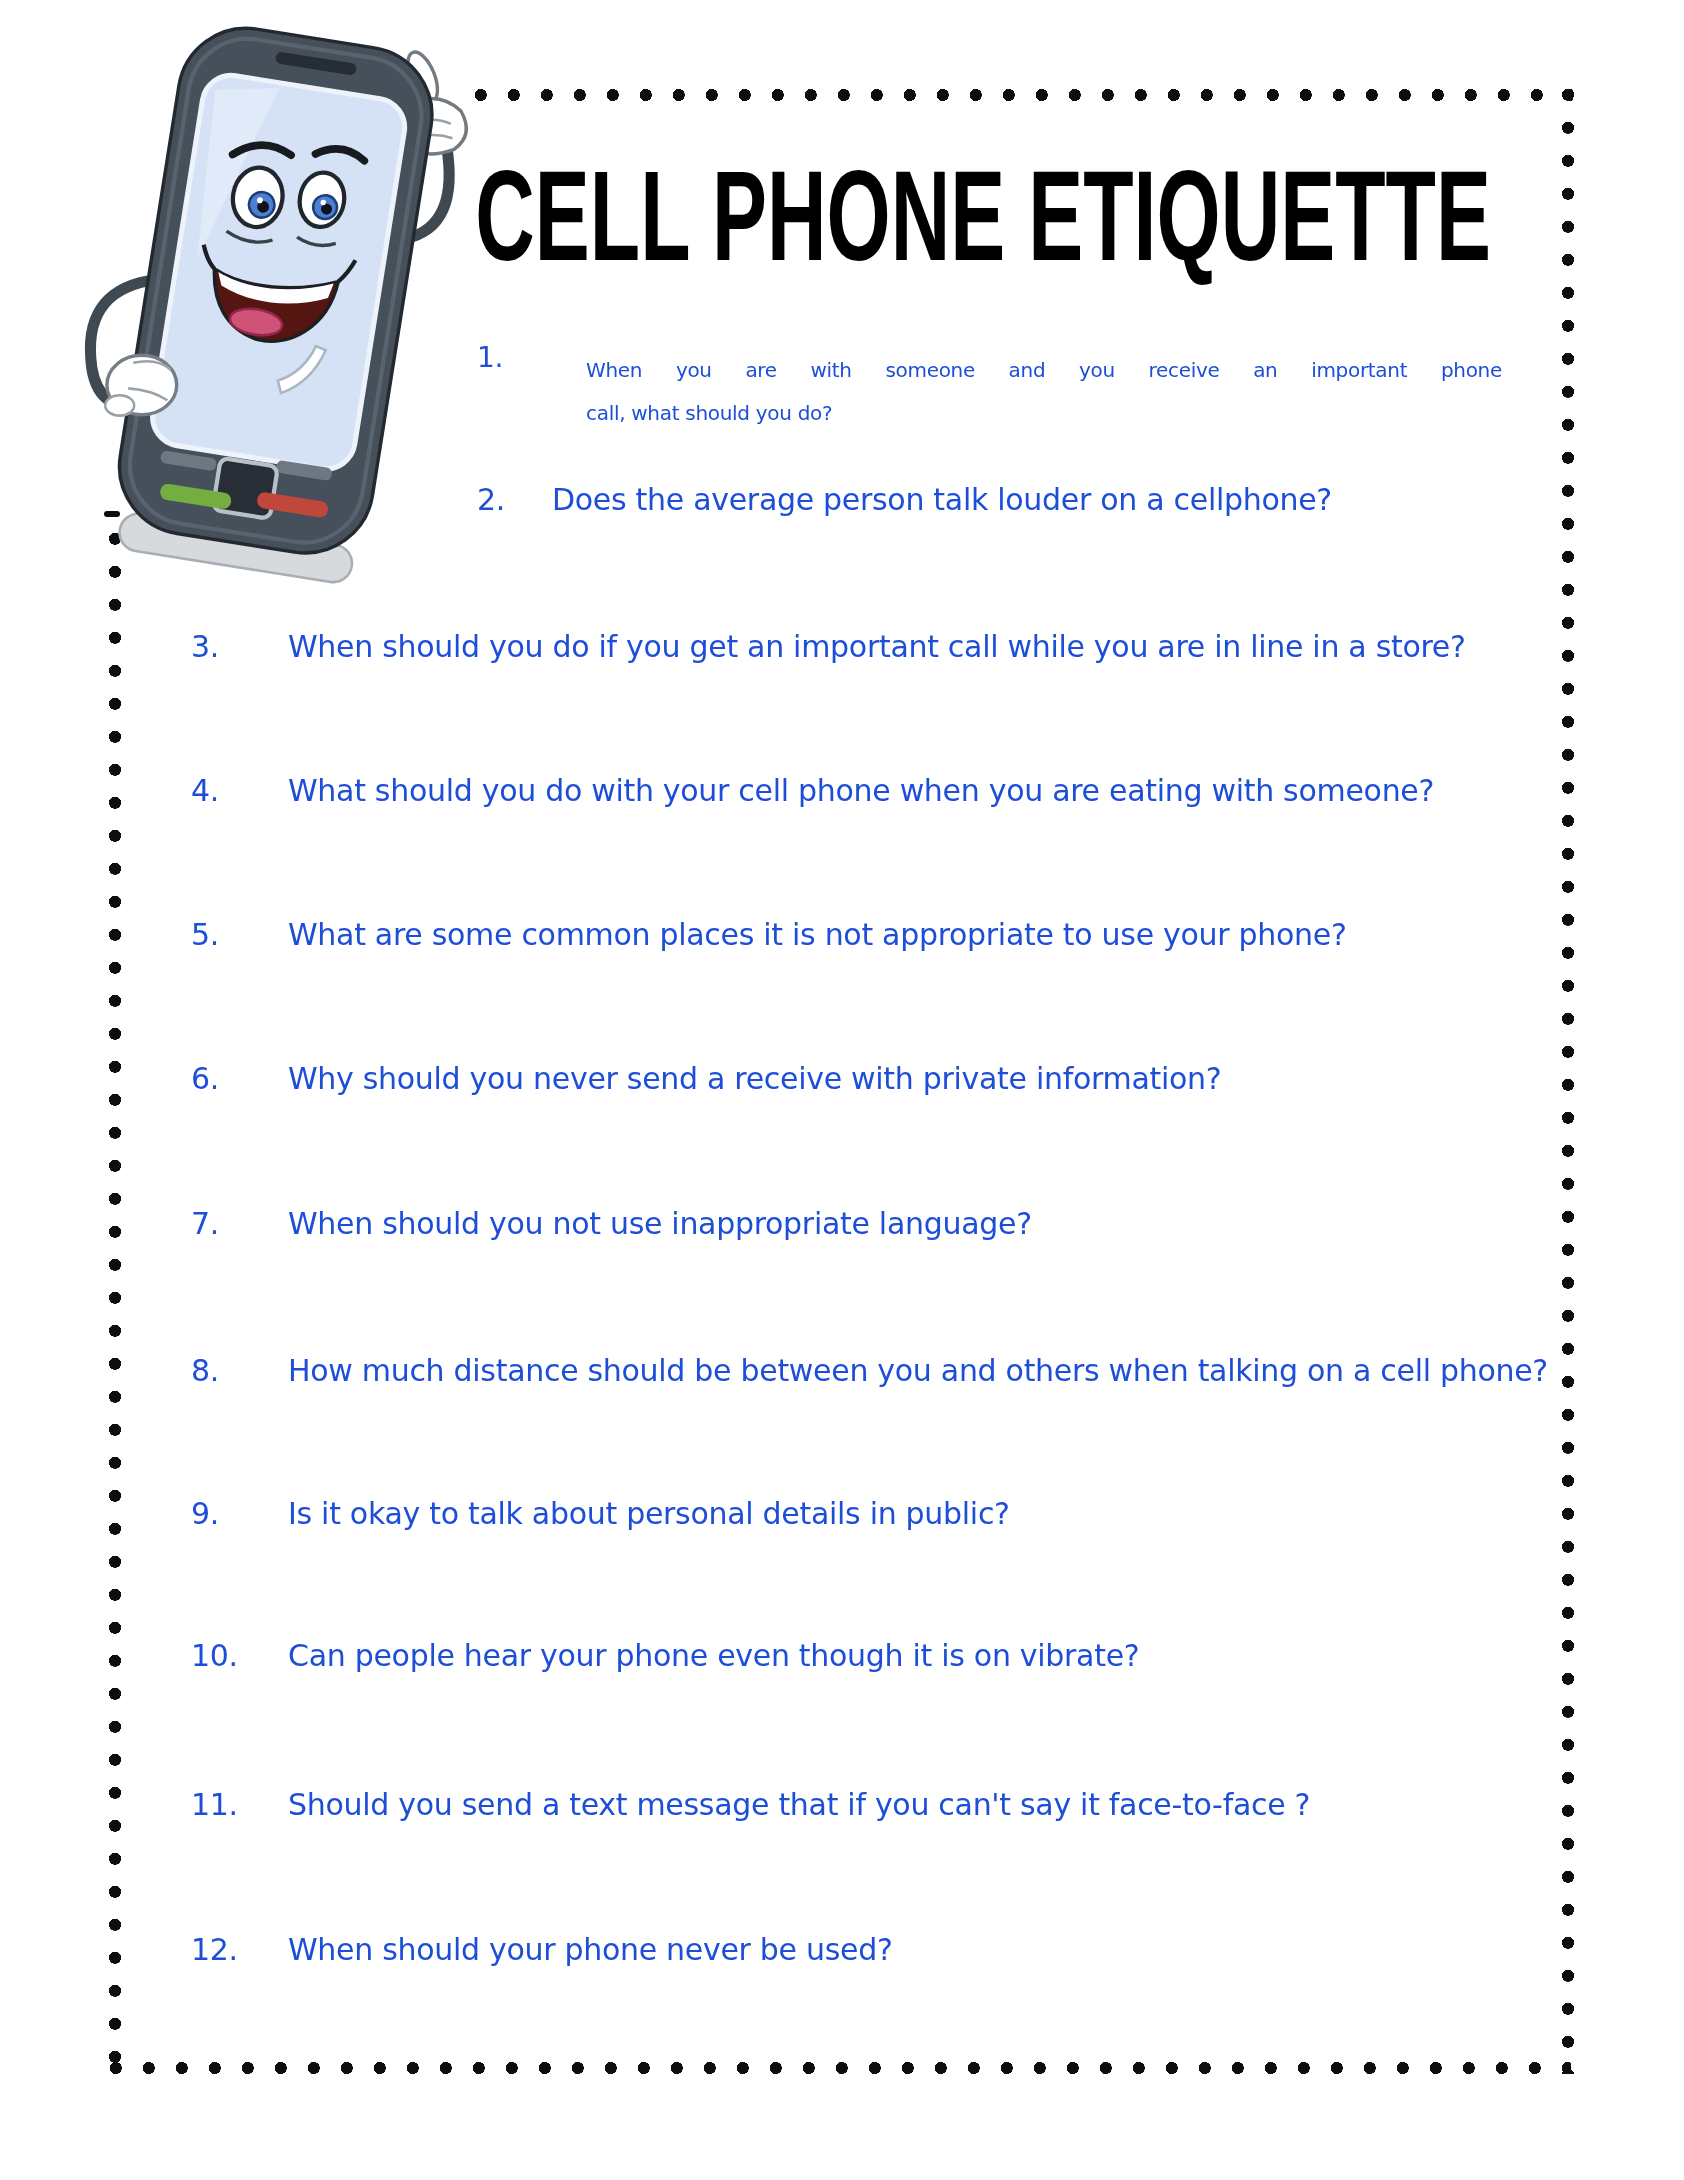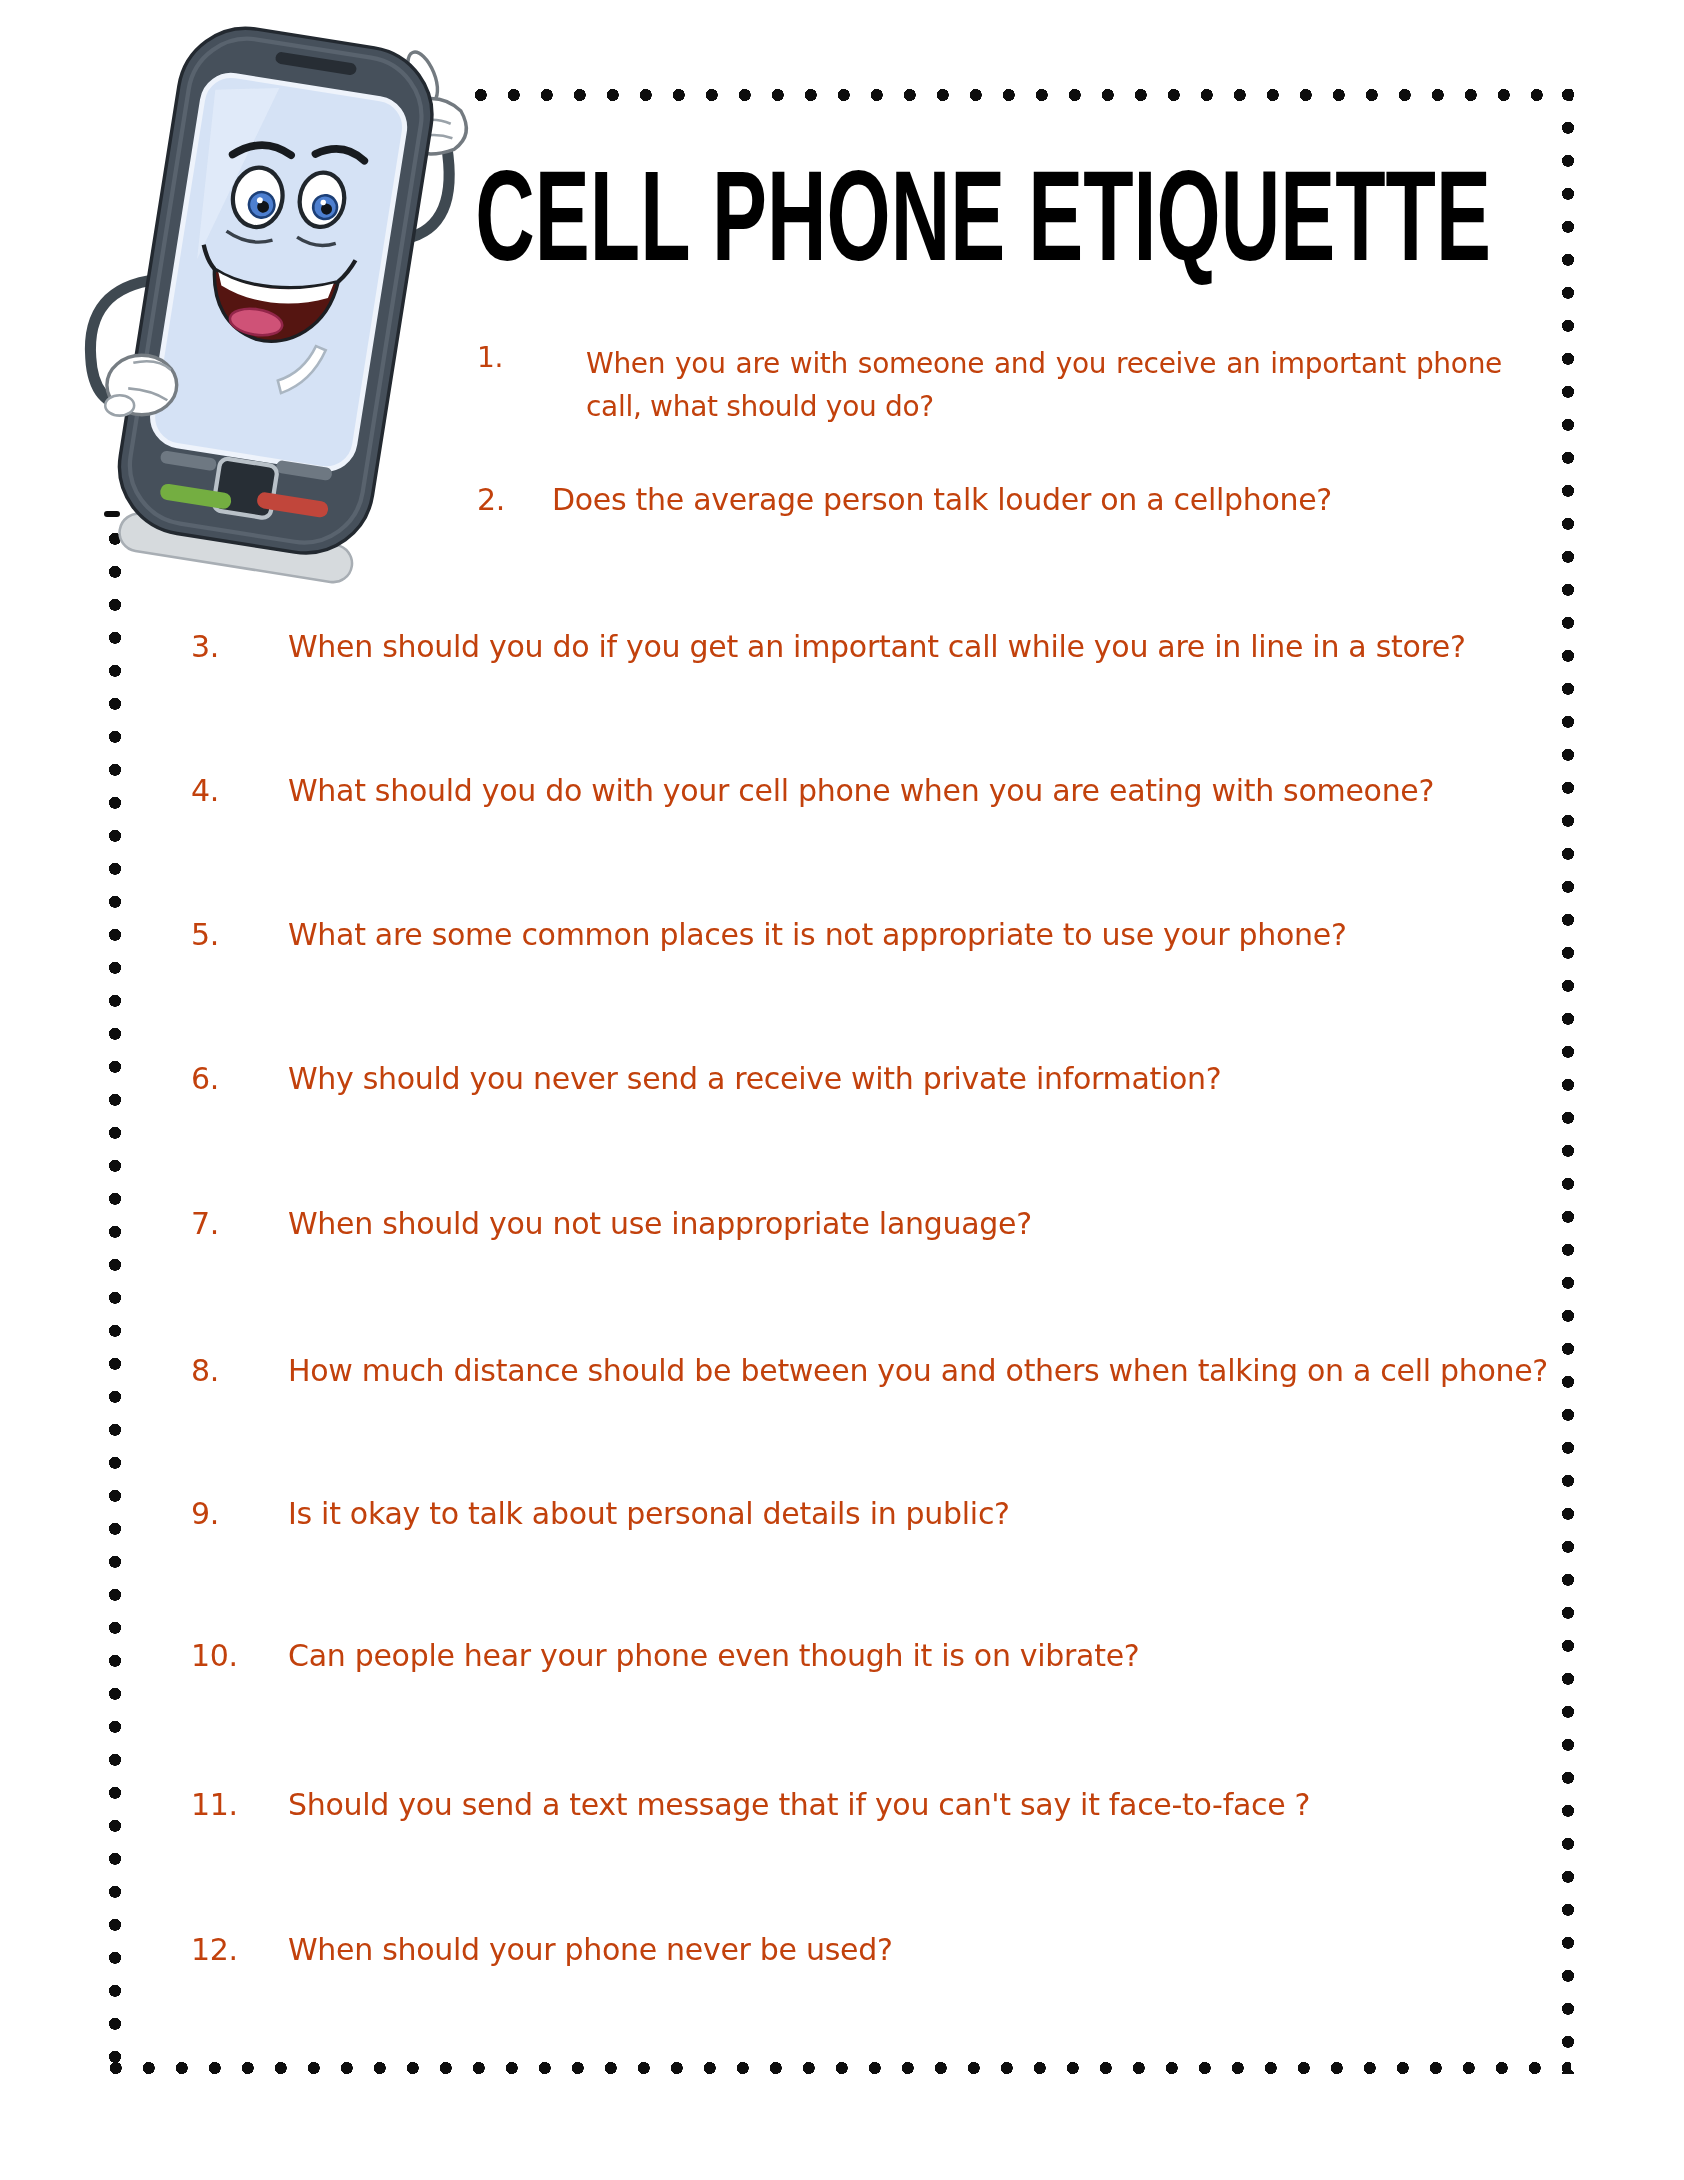--- a/index.html
+++ b/index.html
@@ -1,18 +1,18 @@
 <!DOCTYPE html>
 <html style="font-size:13.6px"><head>
 <meta charset="utf-8">
 <style>
   html,body{margin:0;padding:0;background:#ffffff;}
   .page{
     position:relative;width:1685px;height:2181px;background:#ffffff;overflow:hidden;
-    font-family:"DejaVu Sans","Liberation Sans",sans-serif;color:#c2410c;
+    font-family:"DejaVu Sans","Liberation Sans",sans-serif;color:#1d4ed8;
   }
   
   .dots-h{
     position:absolute;height:13.6px;
     background-image:radial-gradient(circle 6px at 6.8px 6.8px,#0d0d0d 97%,transparent 100%);
     background-size:33px 13.6px;background-repeat:repeat-x;
   }
   .dots-v{
     position:absolute;width:13.6px;
     background-image:radial-gradient(circle 6px at 6.8px 6.8px,#0d0d0d 97%,transparent 100%);
@@ -30,22 +30,22 @@
   .title-svg{position:absolute;left:474px;top:158px;}
   
   .mascot{position:absolute;left:38px;top:24px;}
   
   .q{position:absolute;left:0;width:1685px;font-size:30px;letter-spacing:-0.3px;white-space:nowrap;}
   .q .num{position:absolute;left:191px;}
   .q .qt{position:absolute;left:288px;}
   .q.indent .num{left:477px;}
   .q.indent .qt{left:552px;}
   .q1-block{
-    position:absolute;left:586px;top:1px;width:916px;
-    font-size:28px;line-height:43px;white-space:normal;
+    position:absolute;left:586px;top:8px;width:916px;
+    font-size:20px;line-height:43px;white-space:normal;
   }
   .jline{text-align:justify;text-align-last:justify;}
 </style>
 </head>
 <body>
 
 <div class="page">
 
   <div class="dots-h border-top"></div>
   <div class="dots-v border-right"></div>

